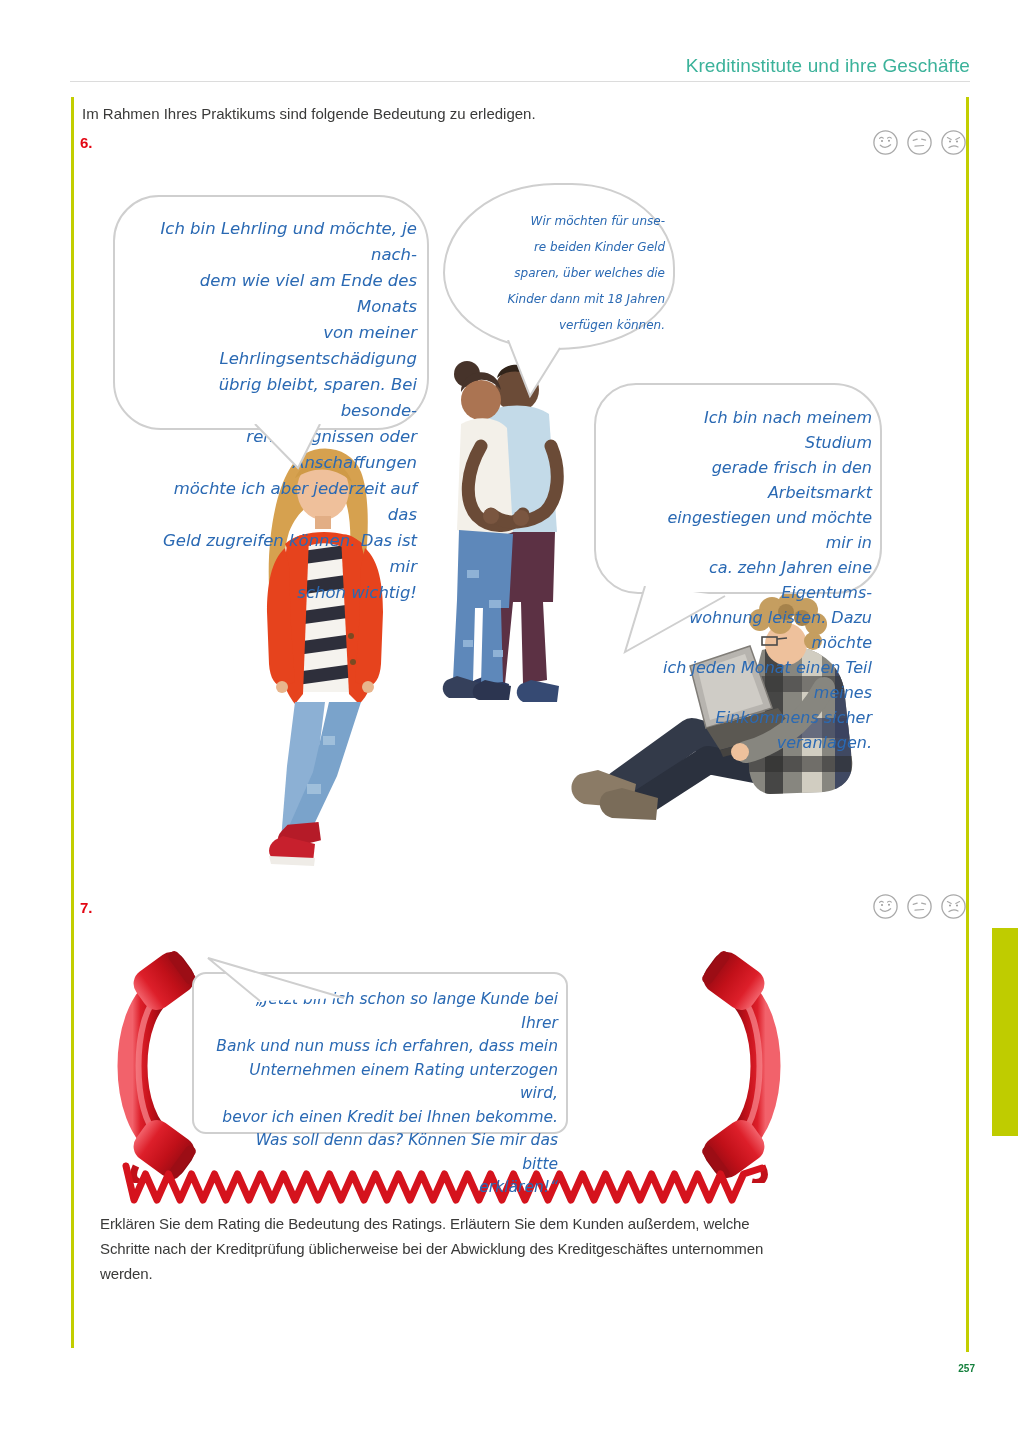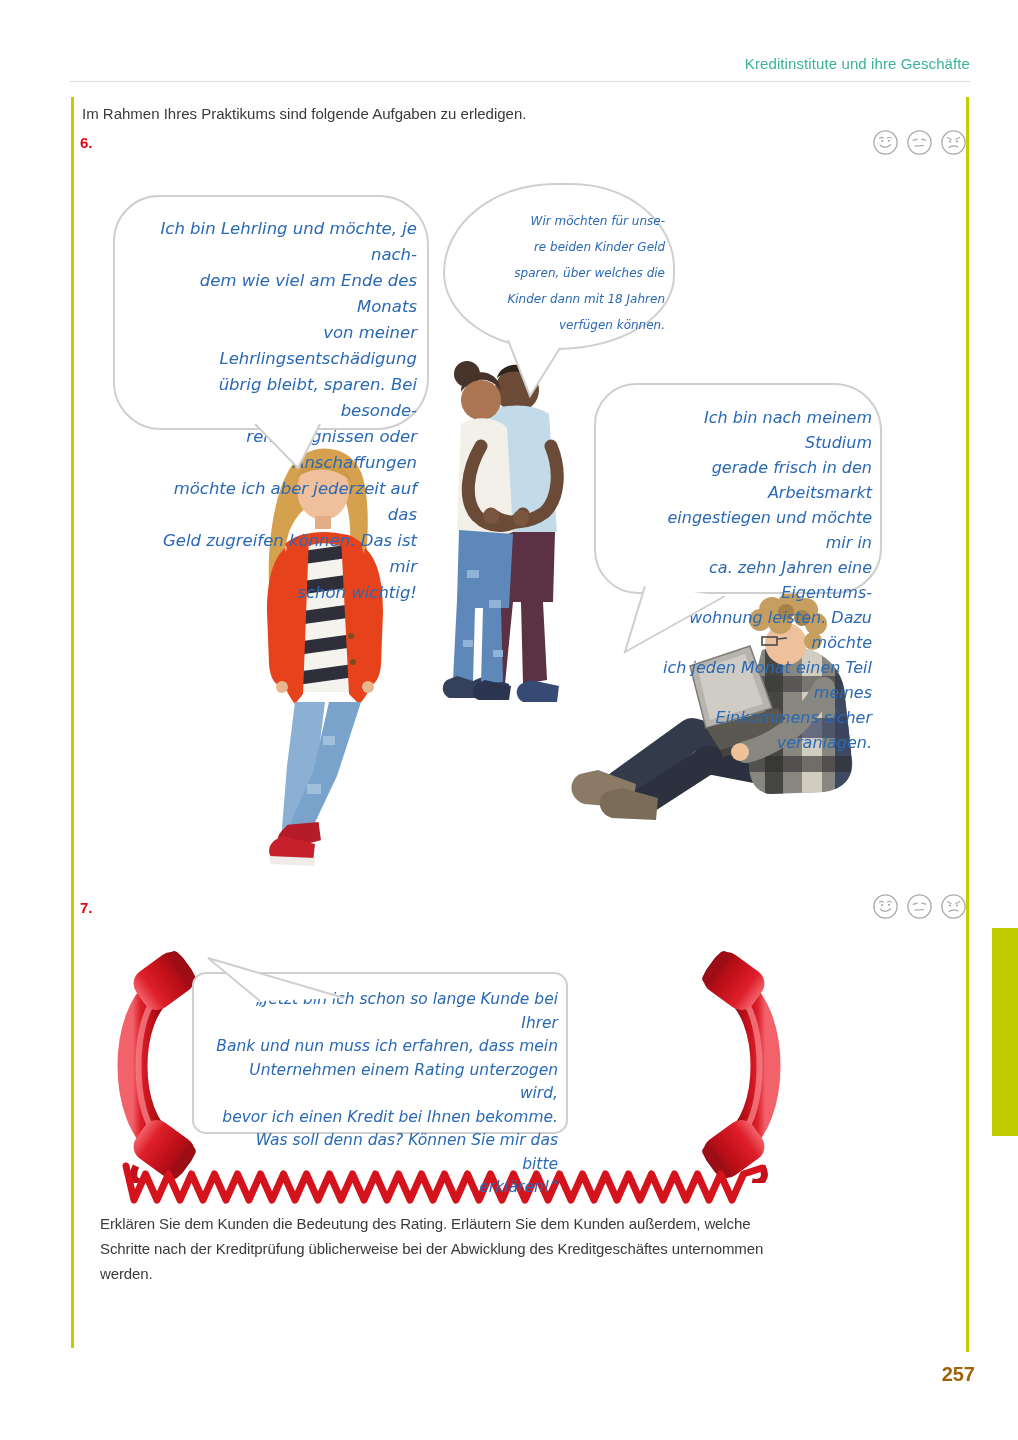--- a/index.html
+++ b/index.html
@@ -3,35 +3,35 @@
 <meta charset="utf-8">
 <style>
   html,body{margin:0;padding:0;}
   body{
     width:1018px;height:1440px;position:relative;background:#ffffff;
     font-family:"Liberation Sans",sans-serif;color:#3a3a39;overflow:hidden;
   }
   .abs{position:absolute;}
   
   .header-title{left:470px;top:55px;width:500px;text-align:right;
-    color:#3bb29a;font-size:15px;letter-spacing:0.1px;}
+    color:#3bb29a;font-size:19px;letter-spacing:0.1px;}
   .header-rule{left:70px;top:81px;width:900px;height:1px;background:#dcdcdc;}
   
   .accent-left{left:71px;top:97px;width:3px;height:1251px;background:#c2ce00;}
   .accent-right{left:966px;top:97px;width:3px;height:1255px;background:#c2ce00;}
   .accent-bar{left:992px;top:928px;width:26px;height:208px;background:#bfcc00;}
   
   .intro{left:82px;top:101px;width:820px;font-size:15px;line-height:25px;}
   .task{display:flex;gap:4px;width:800px;}
   .task .num{color:#e30613;font-weight:bold;font-size:15px;line-height:25px;width:17px;flex:0 0 17px;}
   .task .txt{font-size:15px;line-height:25px;white-space:pre-line;letter-spacing:-0.1px;}
   .task6{left:80px;top:130px;}
   .task7{left:80px;top:895px;}
   .closing{left:100px;top:1211px;width:810px;font-size:15px;line-height:25px;white-space:pre-line;letter-spacing:-0.1px;}
-  .page-number{left:880px;top:1363px;width:95px;text-align:right;color:#a16207;font-weight:bold;font-size:20px;}
+  .page-number{left:880px;top:1363px;width:95px;text-align:right;color:#15803d;font-weight:bold;font-size:10px;}
   
   .rating{display:flex;gap:7px;}
   .rating1{left:872px;top:129px;}
   .rating2{left:872px;top:893px;}
   
   .bubble{background:#fff;border:2px solid #cfcfcf;z-index:4;}
   .bubble .hw{font-family:"DejaVu Sans",sans-serif;font-style:italic;color:#2a69b3;
     white-space:pre-line;text-align:right;}
   .bubble1{left:113px;top:195px;width:312px;height:231px;border-radius:46px 50px 52px 48px;}
   .bubble1 .hw{padding:19px 10px 0 27px;font-size:16.5px;line-height:26px;}
@@ -47,21 +47,21 @@
 </style>
 </head>
 <body>
 
 <div class="abs header-title">Kreditinstitute und ihre Geschäfte</div>
 <div class="abs header-rule"></div>
 <div class="abs accent-left"></div>
 <div class="abs accent-right"></div>
 <div class="abs accent-bar"></div>
 
-<div class="abs intro">Im Rahmen Ihres Praktikums sind folgende Aufgaben zu erledigen.</div>
+<div class="abs intro">Im Rahmen Ihres Praktikums sind folgende Bedeutung zu erledigen.</div>
 
 <div class="abs task task6">
   <span class="num">6.</span>
 </div>
 
 <div class="abs rating rating1">
   <svg width="27" height="27" viewBox="0 0 27 27">
     <circle cx="13.5" cy="13.5" r="11.6" fill="none" stroke="#a9a9a9" stroke-width="1.3"></circle>
     <path d="M7.5,9.4 Q9.4,7.4 11.3,9.2 M15.5,9.2 Q17.4,7.2 19.3,9.2" fill="none" stroke="#a9a9a9" stroke-width="1.1" stroke-linecap="round"></path>
     <circle cx="10" cy="12" r="1" fill="#9a9a9a"></circle>
@@ -300,17 +300,17 @@
 Bank und nun muss ich erfahren, dass mein
 Unternehmen einem Rating unterzogen wird,
 bevor ich einen Kredit bei Ihnen bekomme.
 Was soll denn das? Können Sie mir das bitte
 erklären!“</div>
 </div>
 <svg class="abs tail" style="left:196px;top:954px;" width="150" height="50" viewBox="0 0 150 50">
   <path d="M64,47 L12,4 L148,44" fill="#ffffff" stroke="#cfcfcf" stroke-width="2"></path>
 </svg>
 
-<div class="abs closing">Erklären Sie dem Kunden die Bedeutung des Rating. Erläutern Sie dem Kunden außerdem, welche
+<div class="abs closing">Erklären Sie dem Rating die Bedeutung des Ratings. Erläutern Sie dem Kunden außerdem, welche
 Schritte nach der Kreditprüfung üblicherweise bei der Abwicklung des Kreditgeschäftes unternommen
 werden.</div>
 
 <div class="abs page-number">257</div>
 
 </body></html>

